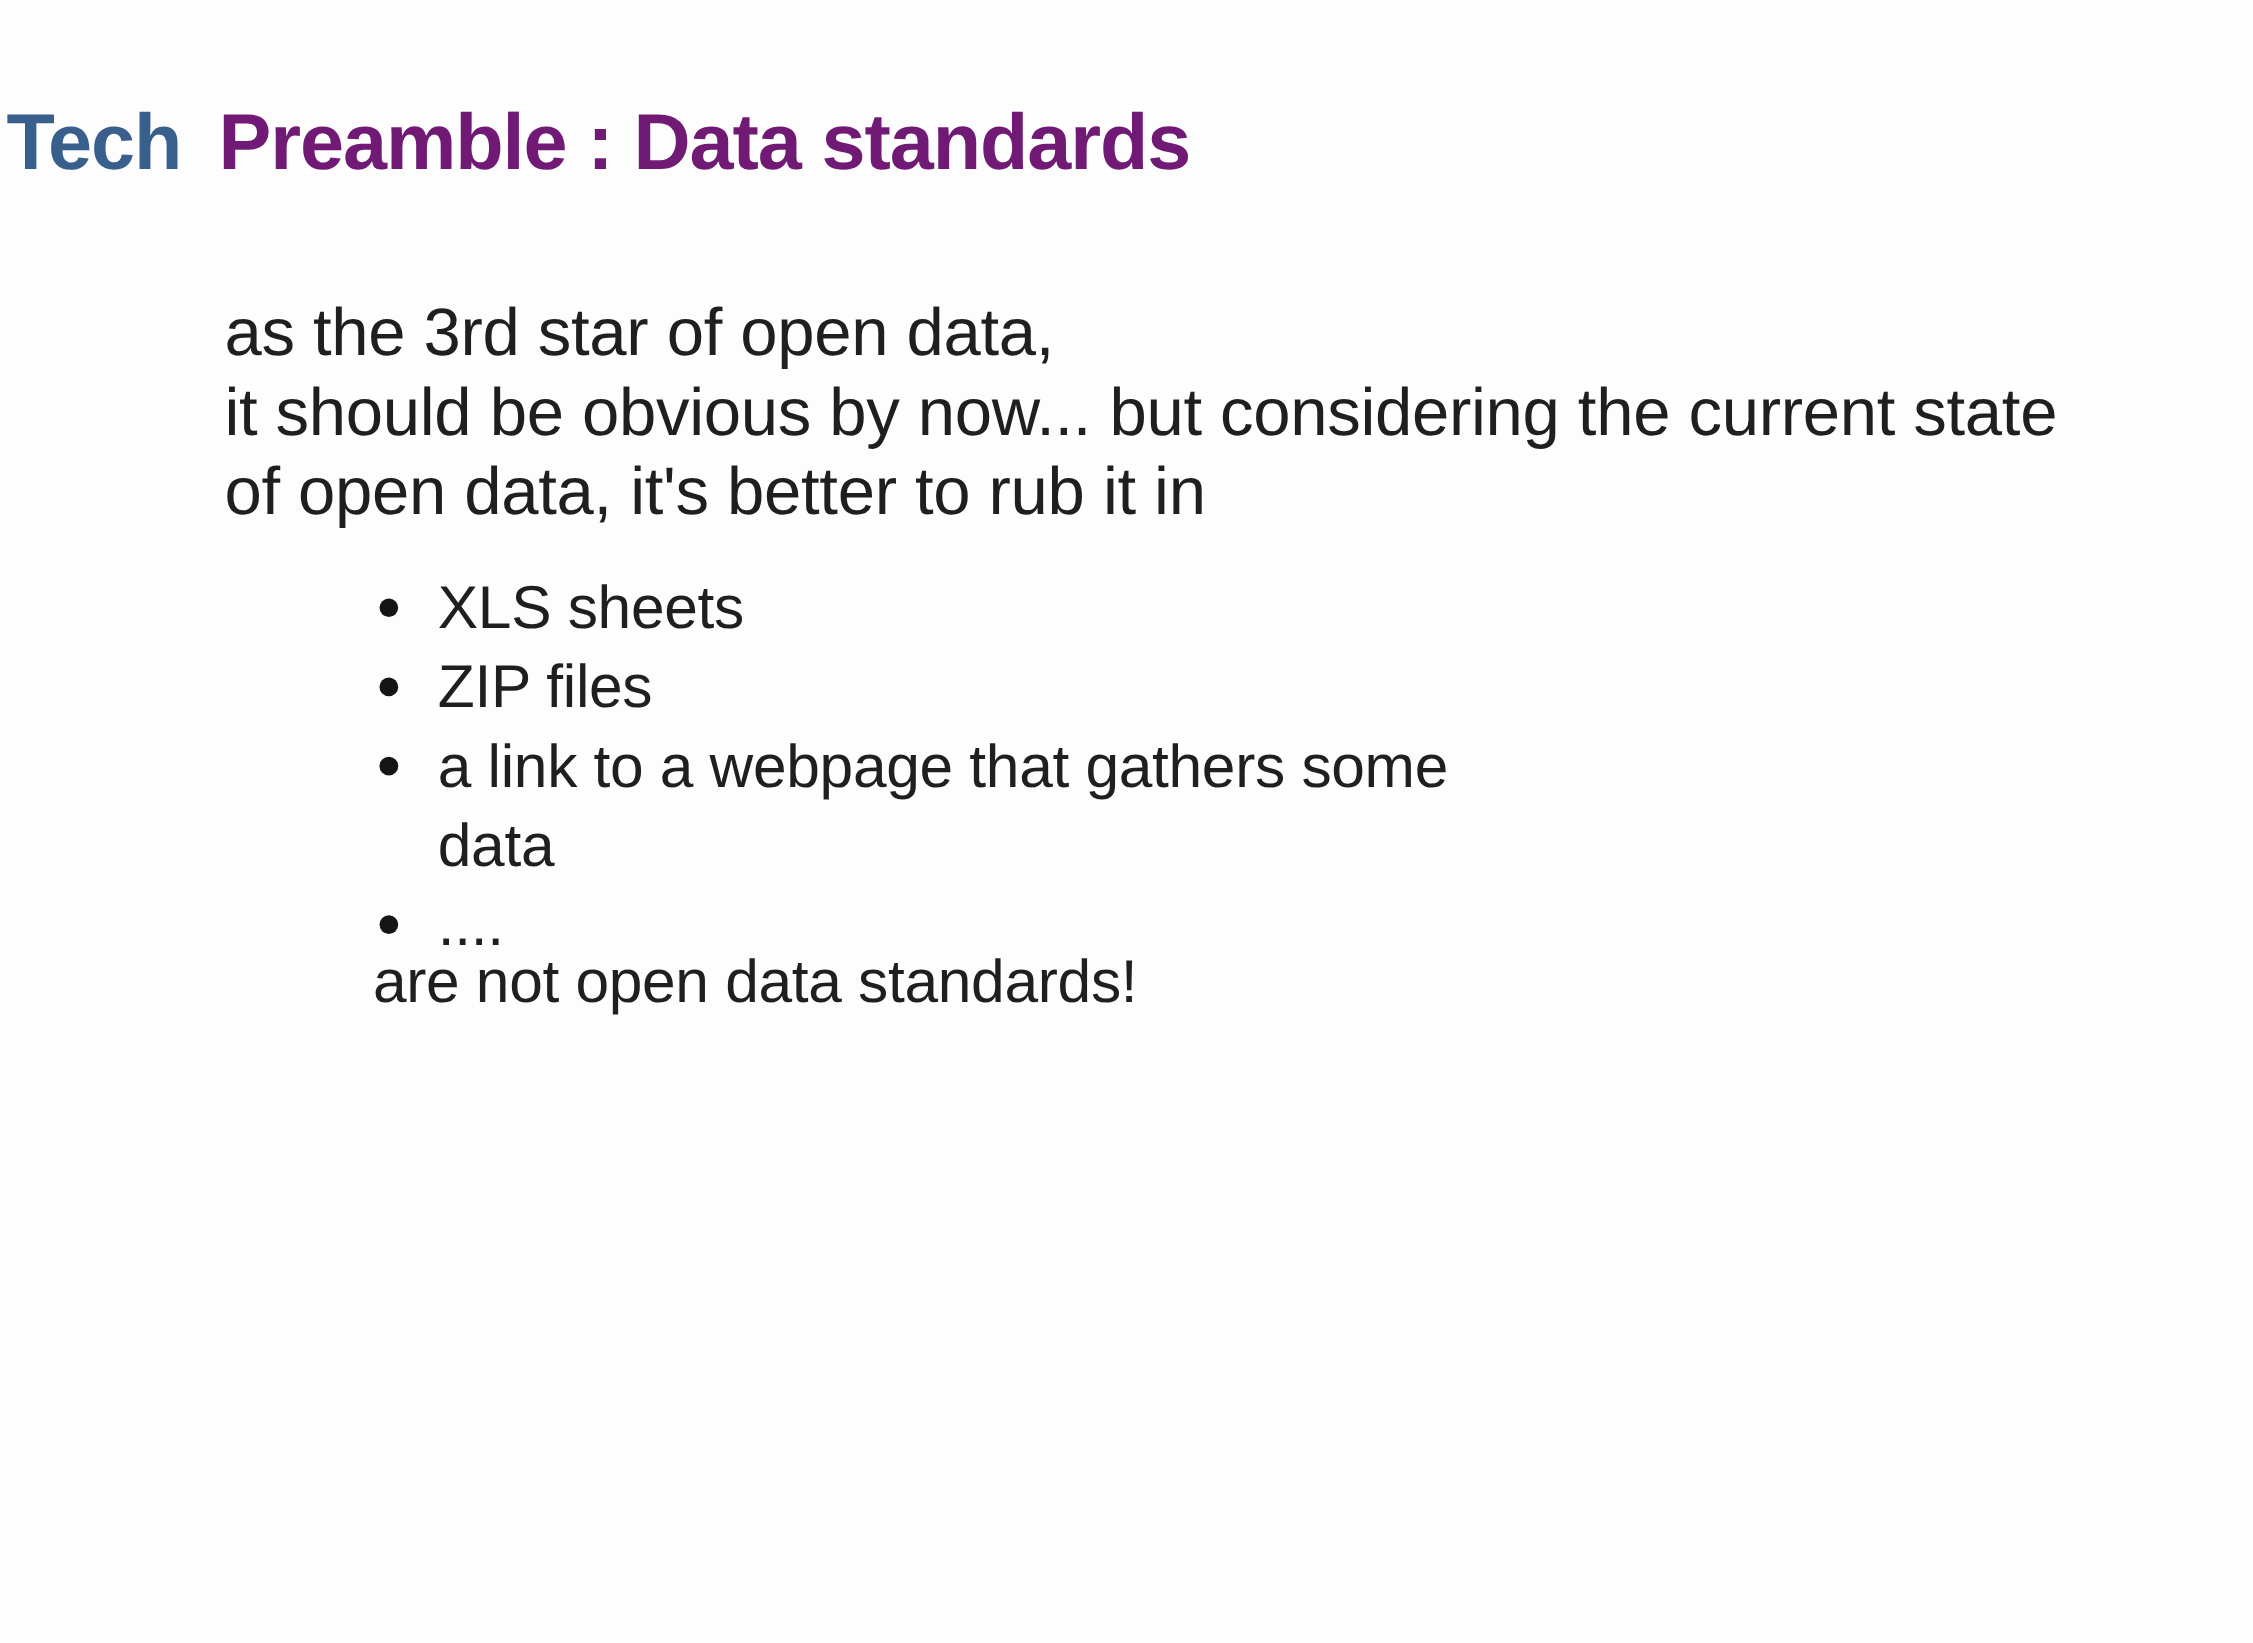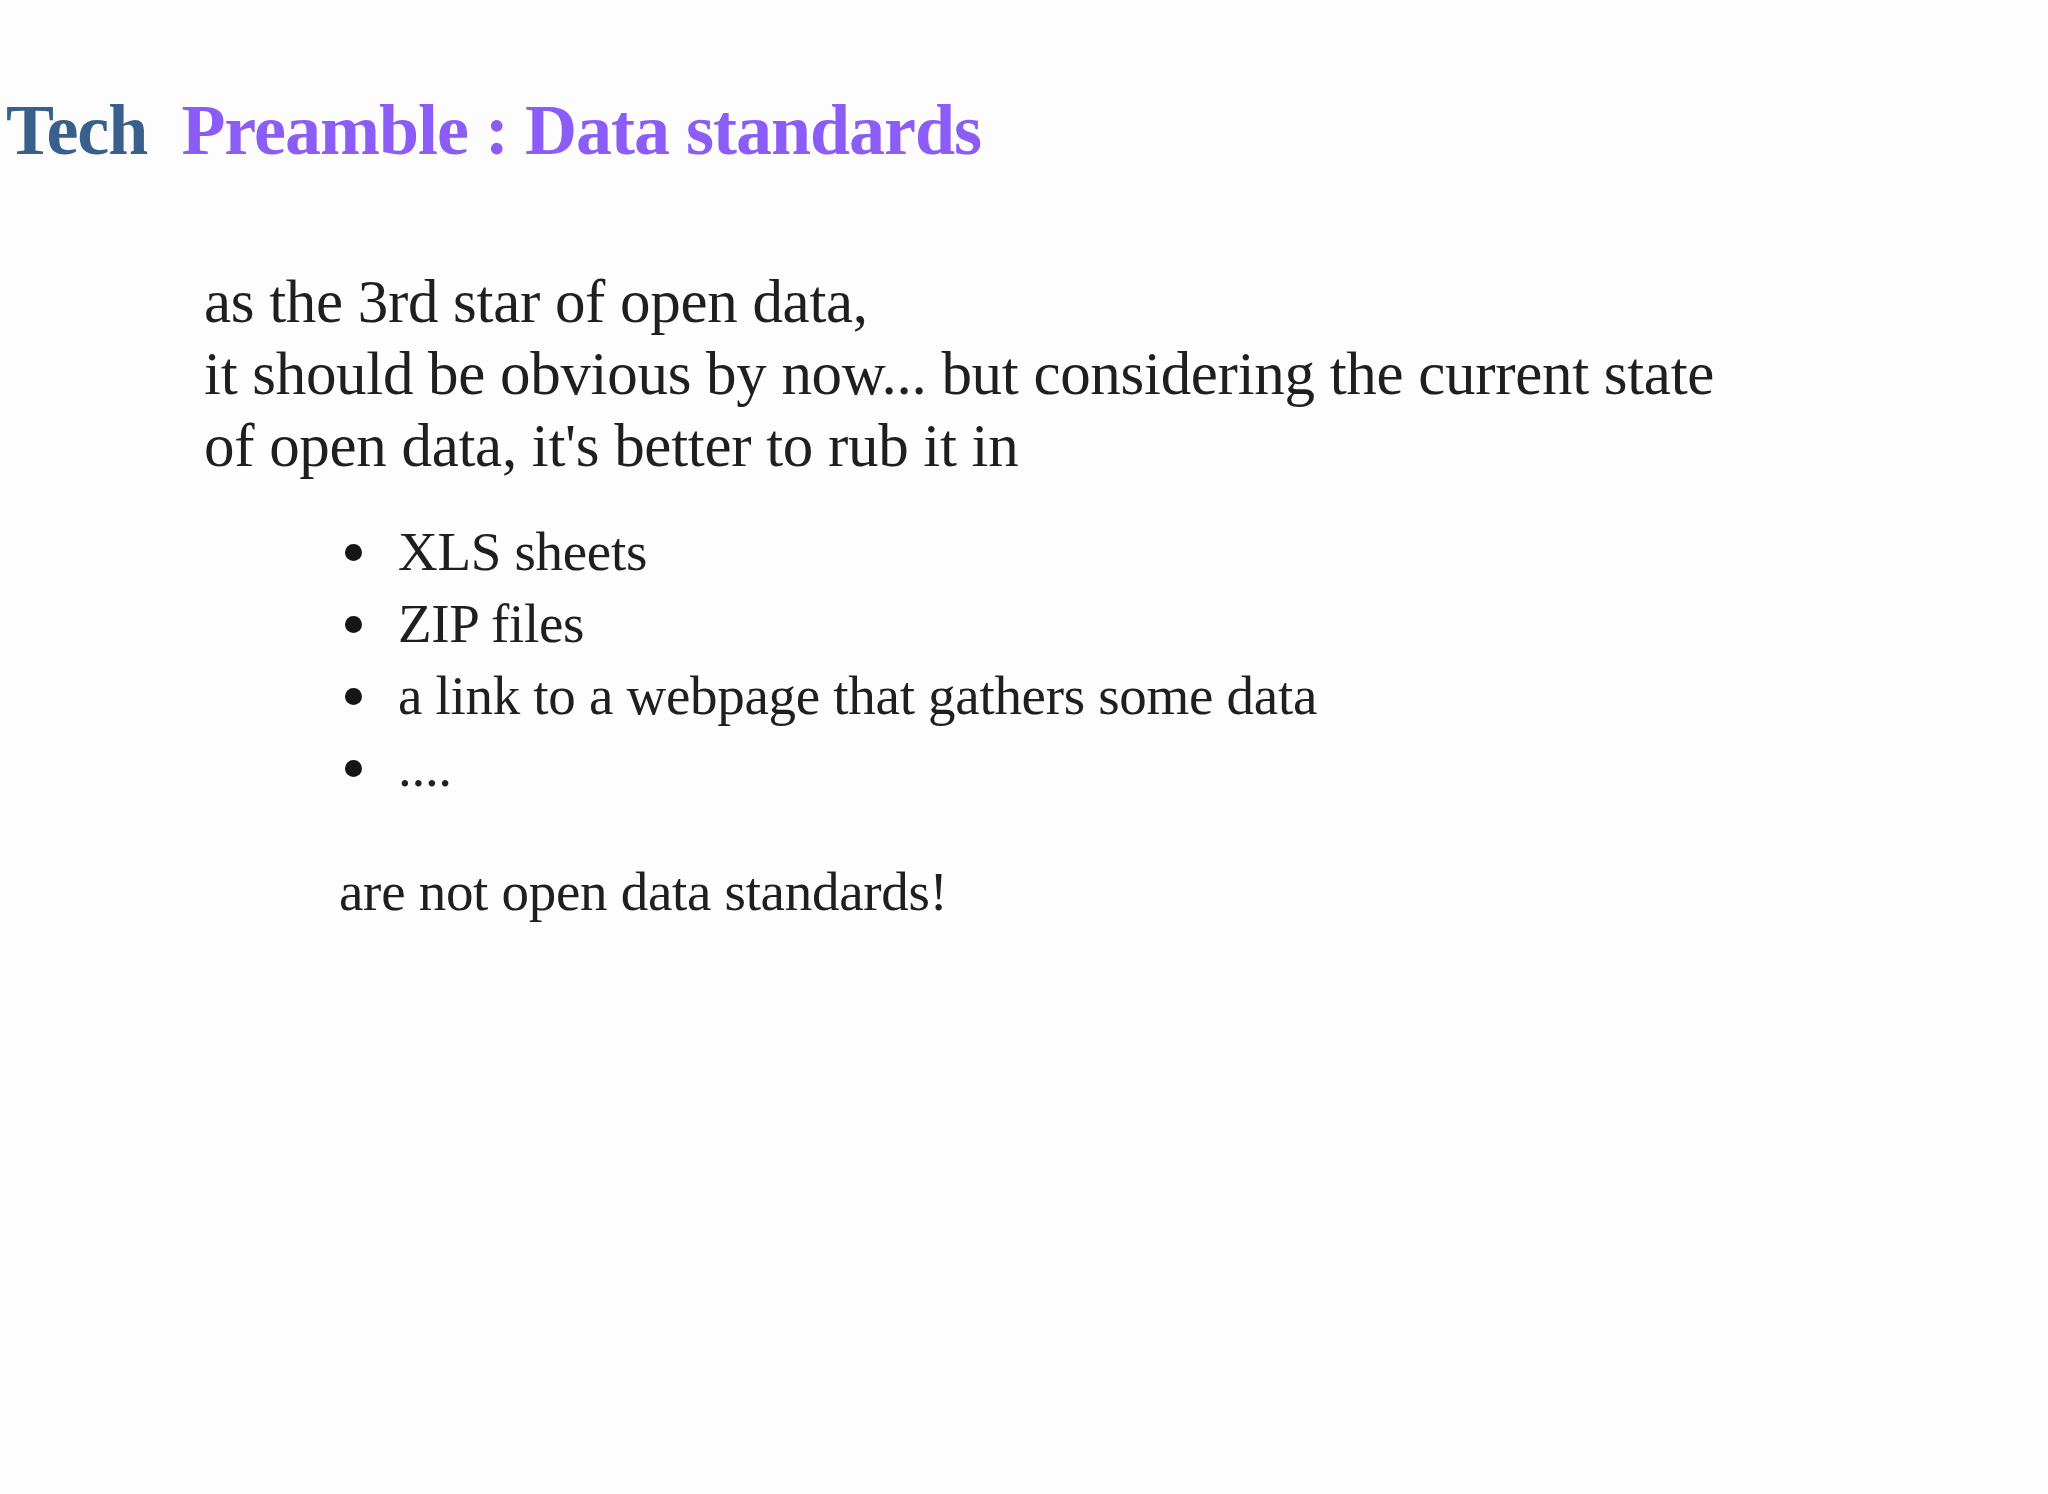--- a/index.html
+++ b/index.html
@@ -5,38 +5,38 @@
   html, body {
     margin: 0;
     padding: 0;
     background: #ffffff;
   }
   .slide {
     position: relative;
     width: 2048px;
     height: 1494px;
     background: #fdfdfd;
-    font-family: Liberation Serif, serif;
+    font-family: Liberation Sans, sans-serif;
     color: #1f1f1f;
     overflow: hidden;
   }
   .title-row {
     position: absolute;
     left: 6px;
     top: 94px;
     display: flex;
     gap: 34px;
     font-size: 72px;
     font-weight: 700;
     line-height: 1;
     letter-spacing: -1px;
     white-space: nowrap;
   }
   .title-row .cat   { color: #395f8d; }
-  .title-row .ttl   { color: #8b5cf6; }
+  .title-row .ttl   { color: #701a75; }
   .intro {
     position: absolute;
     left: 204px;
     top: 266px;
     font-size: 61px;
     line-height: 72px;
     letter-spacing: -0.3px;
     white-space: nowrap;
     color: #1f1f1f;
   }

